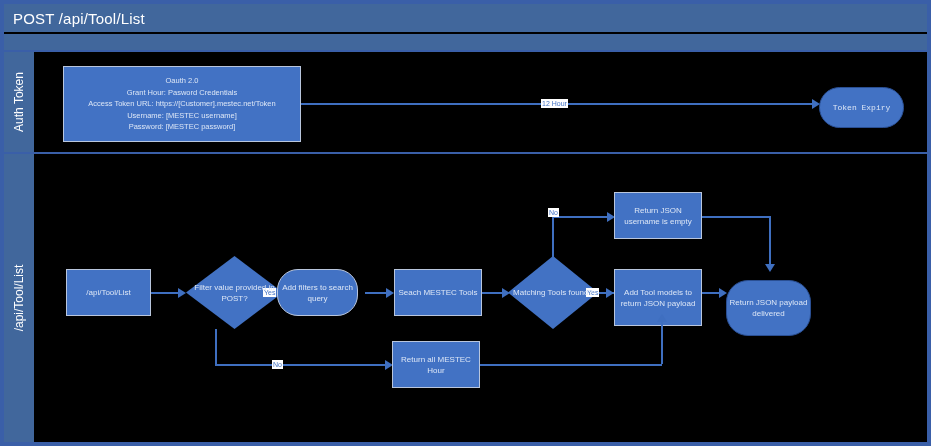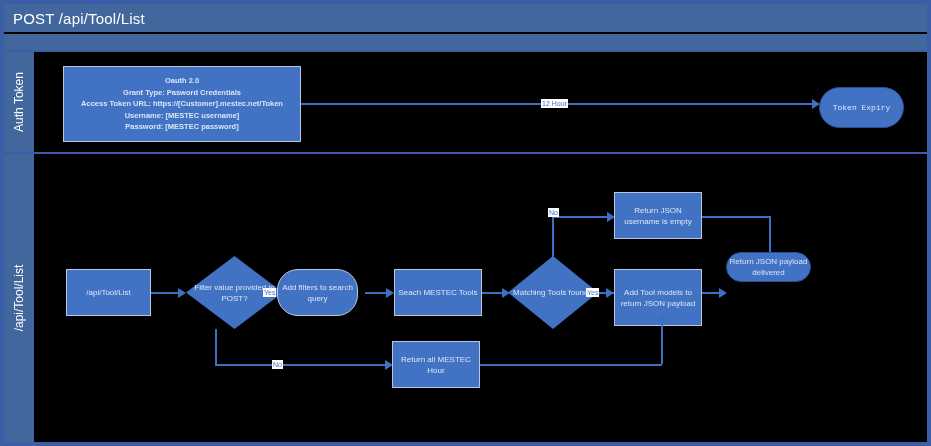--- a/index.html
+++ b/index.html
@@ -97,23 +97,23 @@
   <div class="lane-sep" style="top:50px;"></div>
   <div class="lane-sep" style="top:152px;"></div>
 
   <div class="lane-label lane-auth">
     <span class="vtext">Auth Token</span>
   </div>
   <div class="lane-label lane-list">
     <span class="vtext">/api/Tool/List</span>
   </div>
 
-  <div class="node auth" style="left:63px;top:66px;width:238px;height:76px;flex-direction:column;font-weight:bold;">
+  <div class="node auth" style="left:63px;top:66px;width:238px;height:76px;flex-direction:column;">
     <div>Oauth 2.0</div>
-    <div>Grant Type: Pasword Credentials</div>
+    <div>Grant Hour: Pasword Credentials</div>
     <div>Access Token URL: https://[Customer].mestec.net/Token</div>
     <div>Username: [MESTEC username]</div>
     <div>Password: [MESTEC password]</div>
   </div>
 
   <div class="ln lnh" style="left:301px;top:103px;width:512px;"></div>
   <div class="arrow r" style="left:812px;top:99px;"></div>
   <div class="edge-label" style="left:541px;top:99px;">12 Hour</div>
 
   <div class="node terminator" style="left:819px;top:87px;width:85px;height:41px;font-size:8px;font-family:Liberation Mono, monospace;">
@@ -172,21 +172,21 @@
   <div class="arrow r" style="left:606px;top:288px;"></div>
   <div class="edge-label" style="left:586px;top:288px;">Yes</div>
 
   <div class="node" style="left:614px;top:269px;width:88px;height:57px;">
     <span>Add Tool models to return JSON payload</span>
   </div>
 
   <div class="ln lnh" style="left:702px;top:292px;width:22px;"></div>
   <div class="arrow r" style="left:719px;top:288px;"></div>
 
-  <div class="node terminator" style="left:726px;top:252px;width:85px;height:30px;">
+  <div class="node terminator" style="left:726px;top:280px;width:85px;height:56px;">
     <span>Return JSON payload delivered</span>
   </div>
 
   <div class="ln lnv" style="left:215px;top:329px;height:36px;"></div>
   <div class="ln lnh" style="left:215px;top:364px;width:172px;"></div>
   <div class="arrow r" style="left:385px;top:360px;"></div>
   <div class="edge-label" style="left:272px;top:360px;">No</div>
 
   <div class="node" style="left:392px;top:341px;width:88px;height:47px;">
     <span>Return all MESTEC Hour</span>

